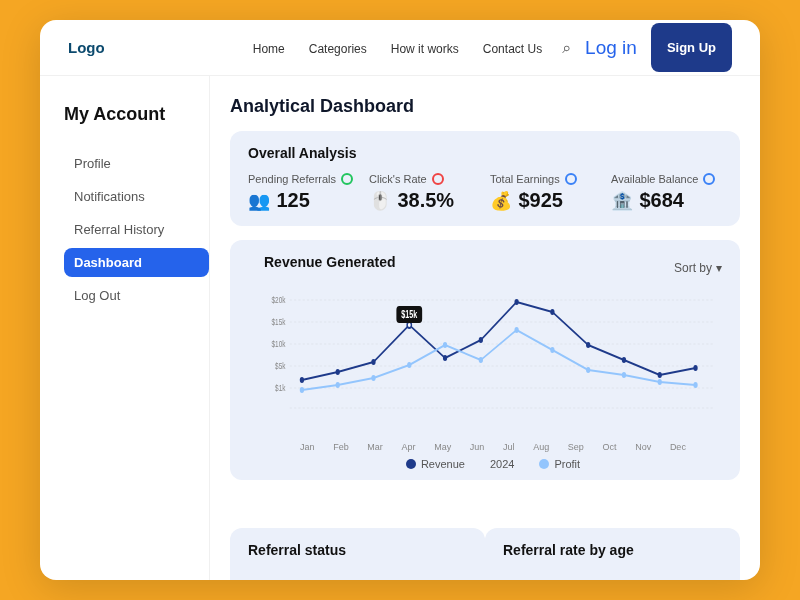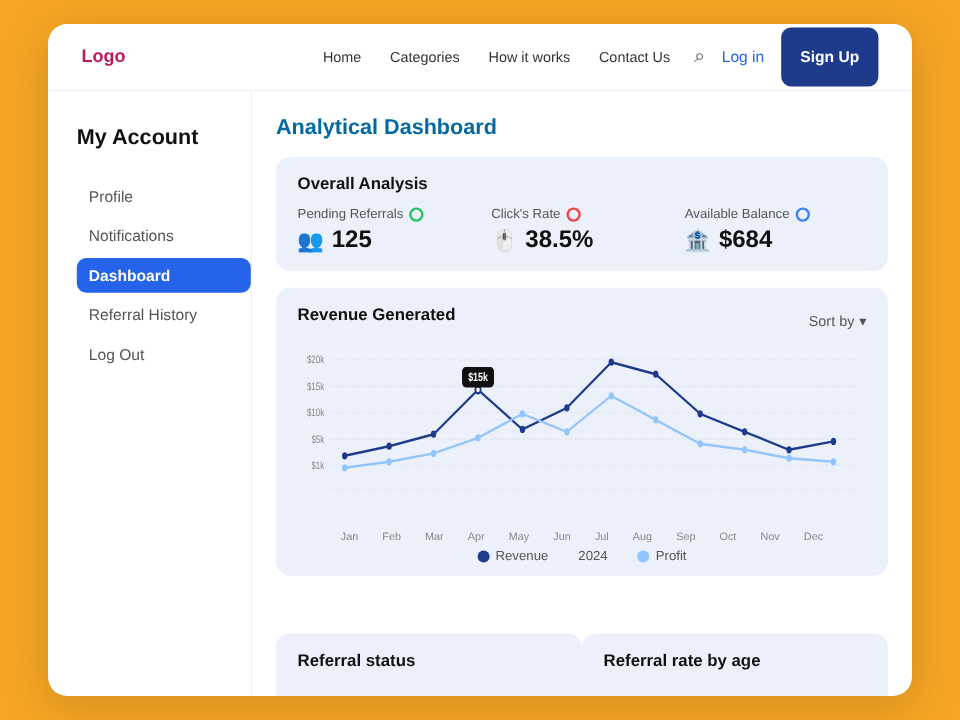--- a/index.html
+++ b/index.html
@@ -24,40 +24,40 @@
       display: flex;
       align-items: center;
       padding: 0 28px;
       height: 56px;
       border-bottom: 1px solid #f0f0f0;
       gap: 20px;
     }
     .navbar .logo {
       font-weight: 700;
       font-size: 15px;
-      color: #be185d;
+      color: #0c4a6e;
       margin-right: auto;
     }
     .nav-links {
       display: flex;
       gap: 24px;
       list-style: none;
     }
     .nav-links li a {
       font-size: 12px;
       color: #333;
       text-decoration: none;
     }
     .nav-icons {
       display: flex;
       align-items: center;
       gap: 14px;
     }
     .nav-login {
-      font-size: 13px;
+      font-size: 19px;
       color: #2563eb;
       cursor: pointer;
       font-weight: 500;
     }
     .nav-signup {
       background: #1e3a8a;
       color: #fff;
       border: none;
       border-radius: 8px;
       padding: 17px 16px;
@@ -111,21 +111,21 @@
     }
     
     .content {
       flex: 1;
       padding: 20px 20px 16px 20px;
       overflow-y: auto;
     }
     .page-title {
       font-size: 18px;
       font-weight: 700;
-      color: #0369a1;
+      color: #0f172a;
       margin-bottom: 14px;
     }
     
     .card {
       background: #EBF0FA;
       border-radius: 12px;
       padding: 14px 18px;
       margin-bottom: 14px;
     }
     .card-title {
@@ -171,21 +171,21 @@
     }
     .metric-value {
       font-size: 20px;
       font-weight: 700;
       color: #111;
     }
     
     .revenue-card {
       background: #EBF0FA;
       border-radius: 12px;
-      padding: 14px 18px 10px 18px;
+      padding: 14px 18px 10px 34px;
       margin-bottom: 14px;
     }
     .revenue-header {
       display: flex;
       justify-content: space-between;
       align-items: center;
       margin-bottom: 8px;
     }
     .sort-by {
       font-size: 12px;
@@ -284,24 +284,24 @@
     <aside class="sidebar">
       <div class="sidebar-title">My Account</div>
       <ul class="sidebar-menu">
         <li>
             <a>Profile</a>
           </li>
         <li>
             <a>Notifications</a>
           </li>
         <li>
-            <a class="active">Dashboard</a>
+            <a>Referral History</a>
           </li>
         <li>
-            <a>Referral History</a>
+            <a class="active">Dashboard</a>
           </li>
         <li>
             <a>Log Out</a>
           </li>
       </ul>
     </aside>
 
     <main class="content">
       <h1 class="page-title">Analytical Dashboard</h1>
 
@@ -319,20 +319,30 @@
             </div>
           </div>
           <div class="metric-item">
             <div class="metric-label-row">
               <span class="metric-label">Click's Rate</span>
               <span class="metric-dot red"></span>
             </div>
             <div class="metric-value-row">
               <span class="metric-icon">🖱️</span>
               <span class="metric-value">38.5%</span>
+            </div>
+          </div>
+          <div class="metric-item">
+            <div class="metric-label-row">
+              <span class="metric-label">Total Earnings</span>
+              <span class="metric-dot blue"></span>
+            </div>
+            <div class="metric-value-row">
+              <span class="metric-icon">💰</span>
+              <span class="metric-value">$925</span>
             </div>
           </div>
           <div class="metric-item">
             <div class="metric-label-row">
               <span class="metric-label">Available Balance</span>
               <span class="metric-dot blue"></span>
             </div>
             <div class="metric-value-row">
               <span class="metric-icon">🏦</span>
               <span class="metric-value">$684</span>

